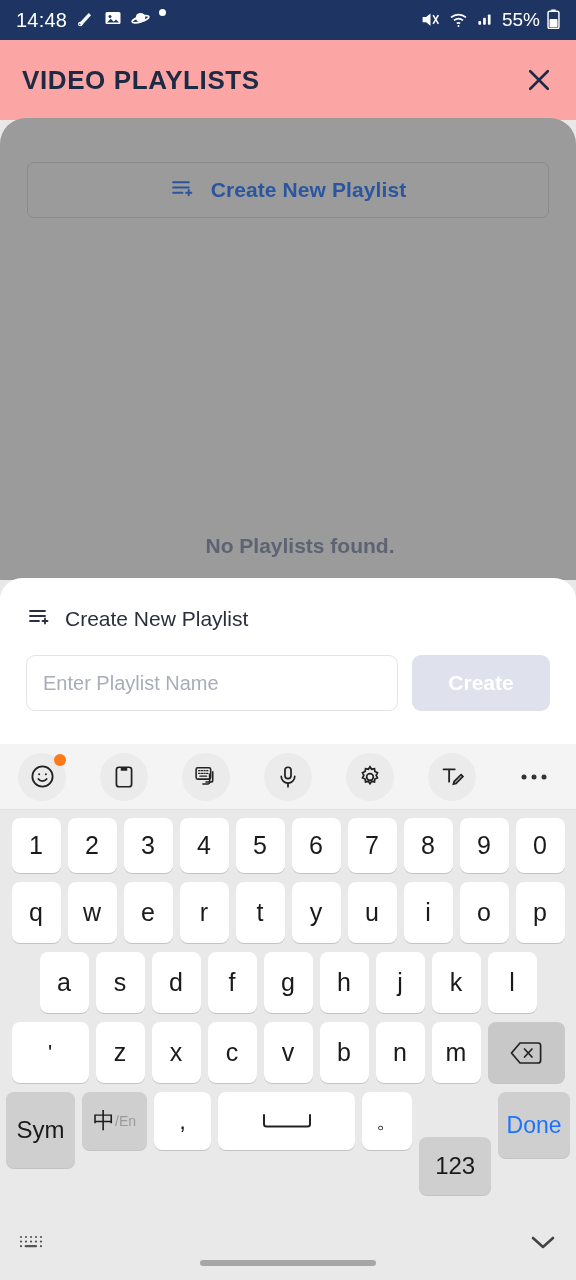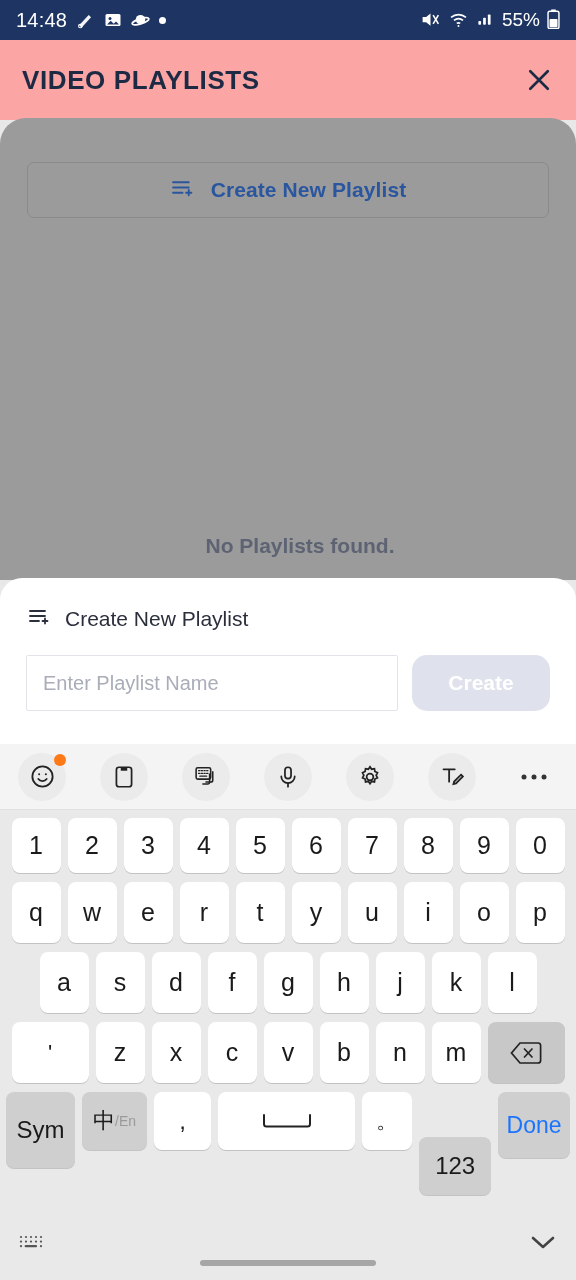--- a/index.html
+++ b/index.html
@@ -11,21 +11,21 @@
   }
   #app { position:relative; width:576px; height:1280px; }
 
   
   .statusbar {
     position:absolute; top:0; left:0; width:576px; height:40px;
     background:#1e3563; color:#ffffff;
     display:flex; align-items:center; justify-content:space-between;
     padding:0 16px;
   }
-  .sb-left { display:flex; align-items:center; gap:9px; }
+  .sb-left { display:flex; align-items:flex-start; gap:9px; }
   .sb-right { display:flex; align-items:flex-start; gap:7px; }
   .sb-time { font-size:20px; letter-spacing:.2px; }
   .sb-ico { display:inline-flex; align-items:center; justify-content:center; }
   .sb-dot { width:7px; height:7px; border-radius:50%; background:#fff; display:inline-block; }
   .sb-batt { font-size:19px; letter-spacing:0; }
 
   
   .appbar {
     position:absolute; top:40px; left:0; width:576px; height:80px;
     background:#fca5a5;
@@ -68,28 +68,28 @@
   .sheet-head {
     display:flex; align-items:center; gap:14px;
     padding:27px 0 0 27px;
   }
   .sheet-head .lbl { font-size:21px; color:#2b2f3c; }
   .sheet-row {
     display:flex; align-items:center; gap:14px;
     padding:22px 26px 0 26px;
   }
   .name-input {
-    flex:1; height:56px; border:1px solid #e2e4ea; border-radius:2px;
+    flex:1; height:56px; border:1px solid #e2e4ea; border-radius:9px;
     padding:0 16px; font-size:20px; color:#2b2f3c;
     font-family:"Liberation Sans", sans-serif;
     background:#fff; outline:none;
   }
   .name-input::placeholder { color:#a9adb8; }
   .create-cta {
-    width:138px; height:56px; border:none; border-radius:15px;
+    width:138px; height:56px; border:none; border-radius:9px;
     background:#dfe2ec; color:#ffffff;
     font-size:21px; font-weight:bold;
     font-family:"Liberation Sans", sans-serif;
     cursor:default;
   }
 
   
   .keyboard {
     position:absolute; top:744px; left:0; width:576px; height:536px;
     background:#e9e9e9;

